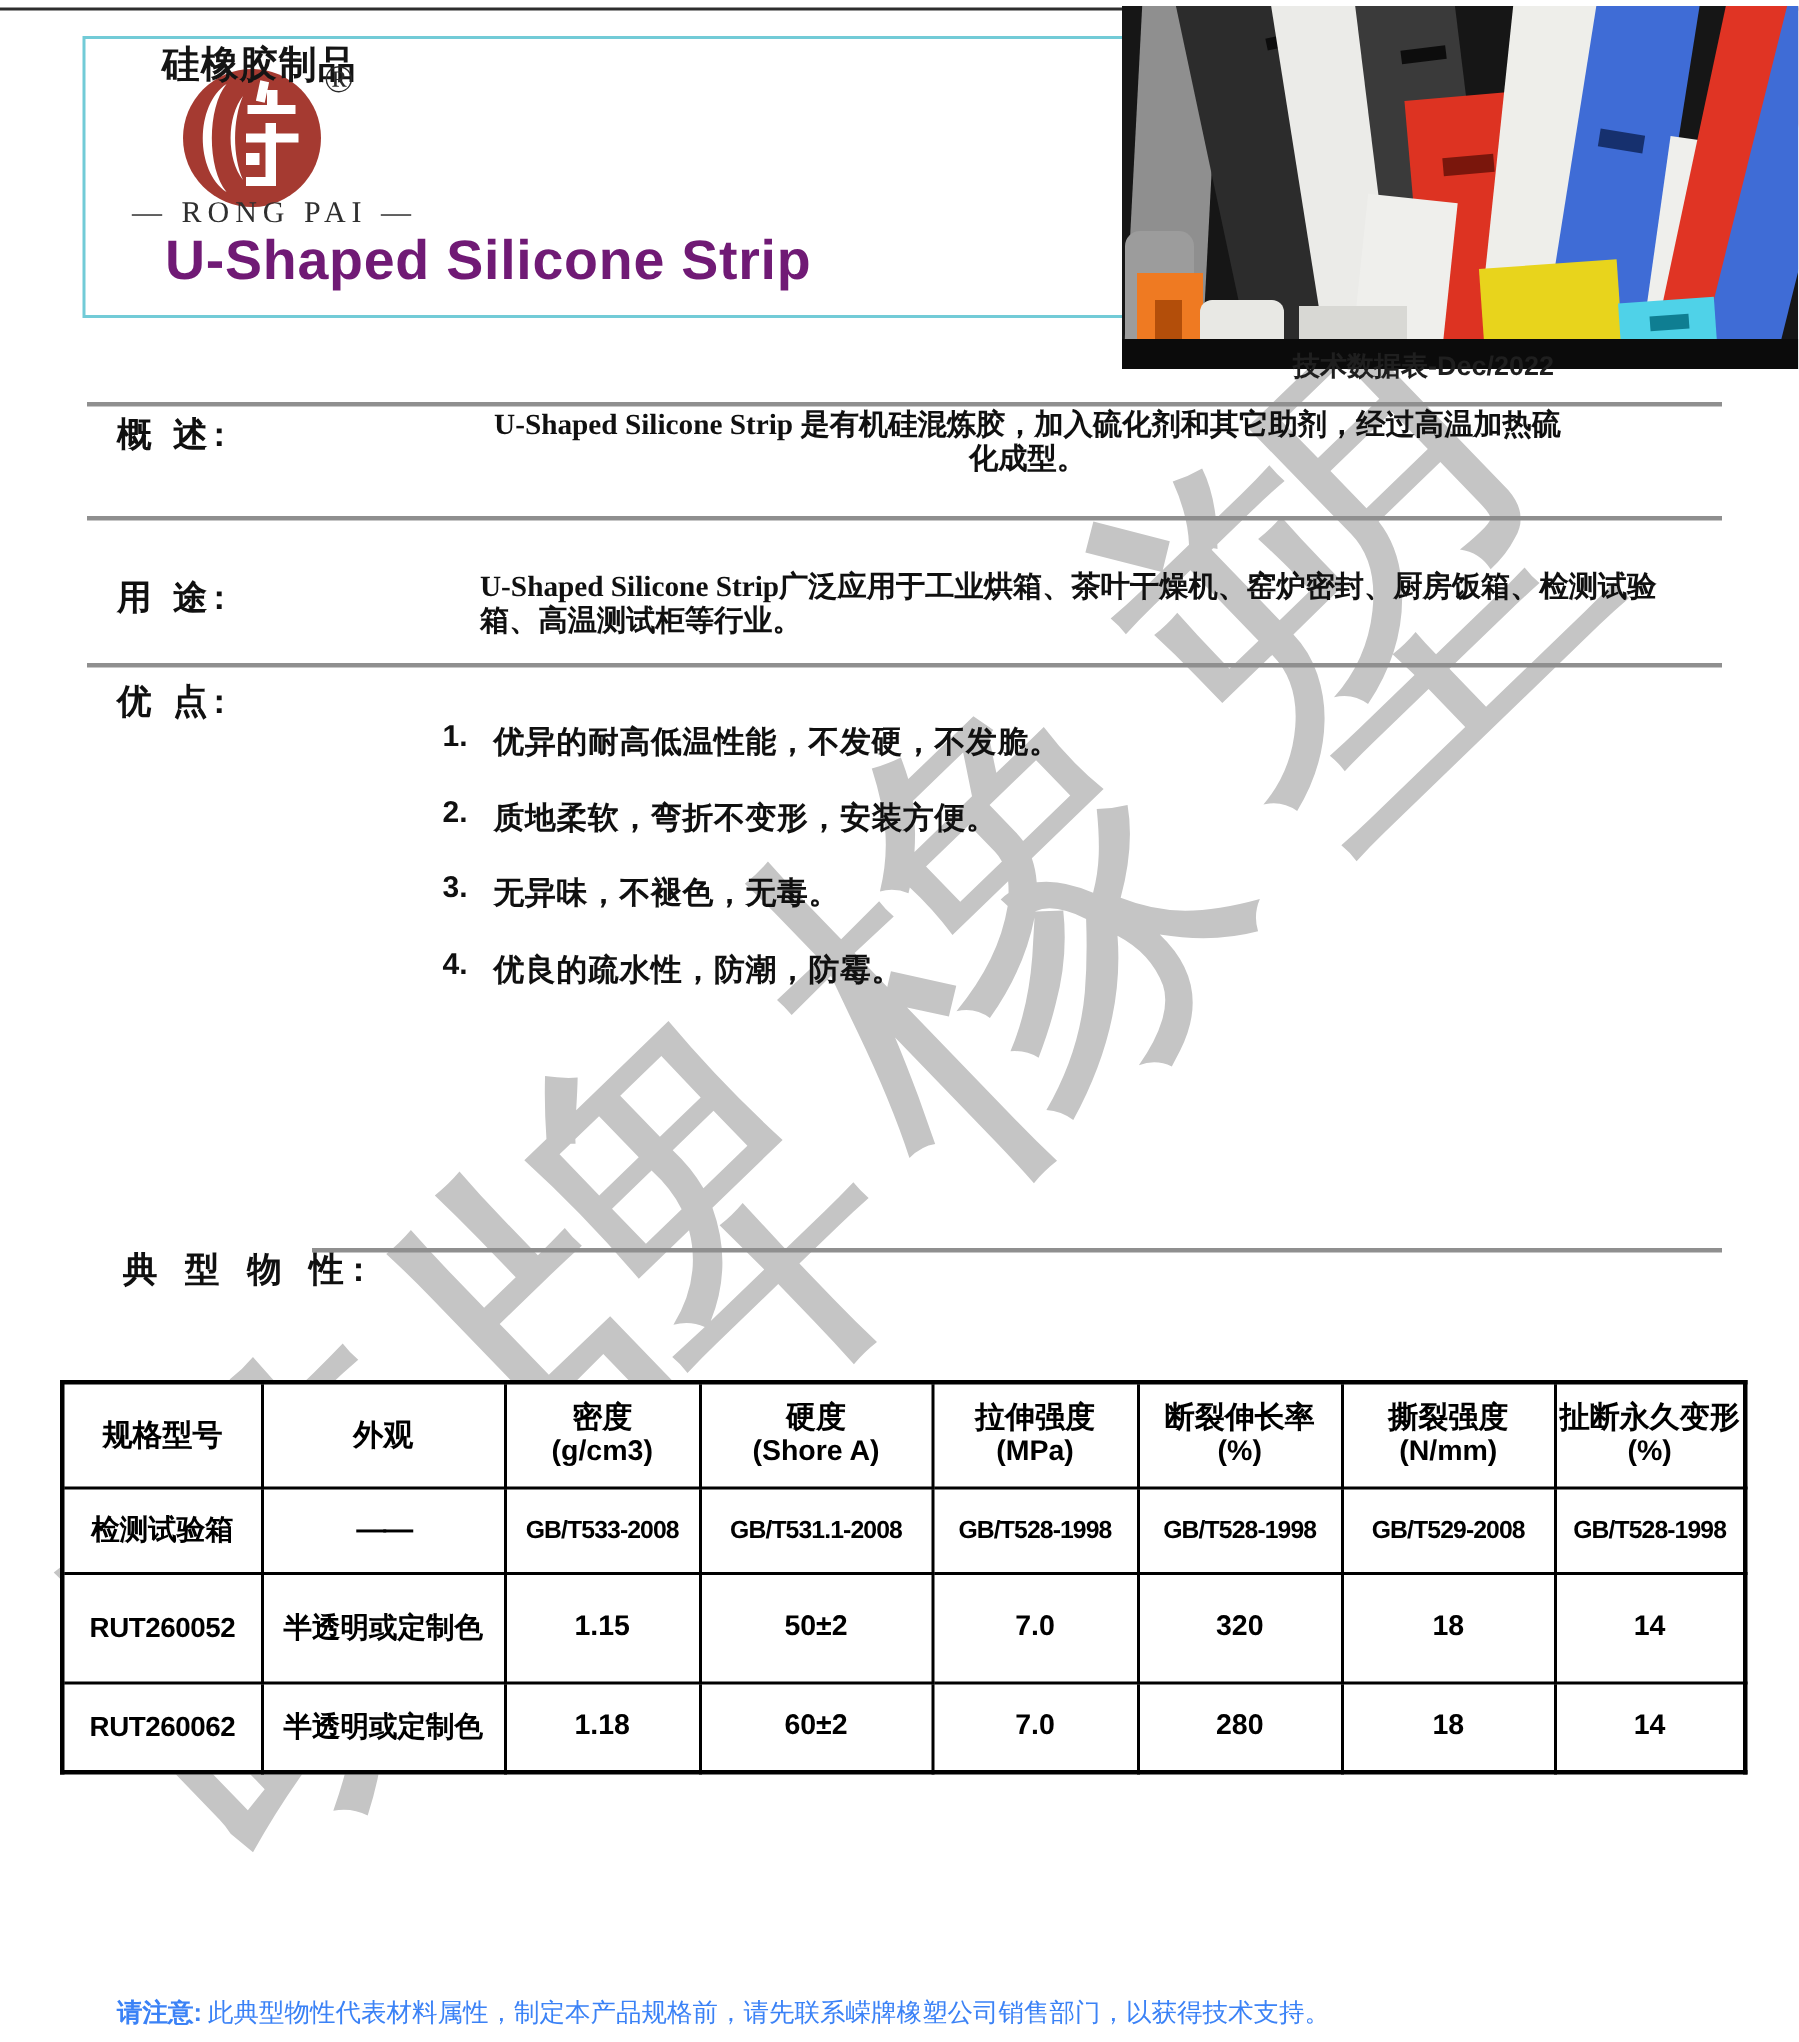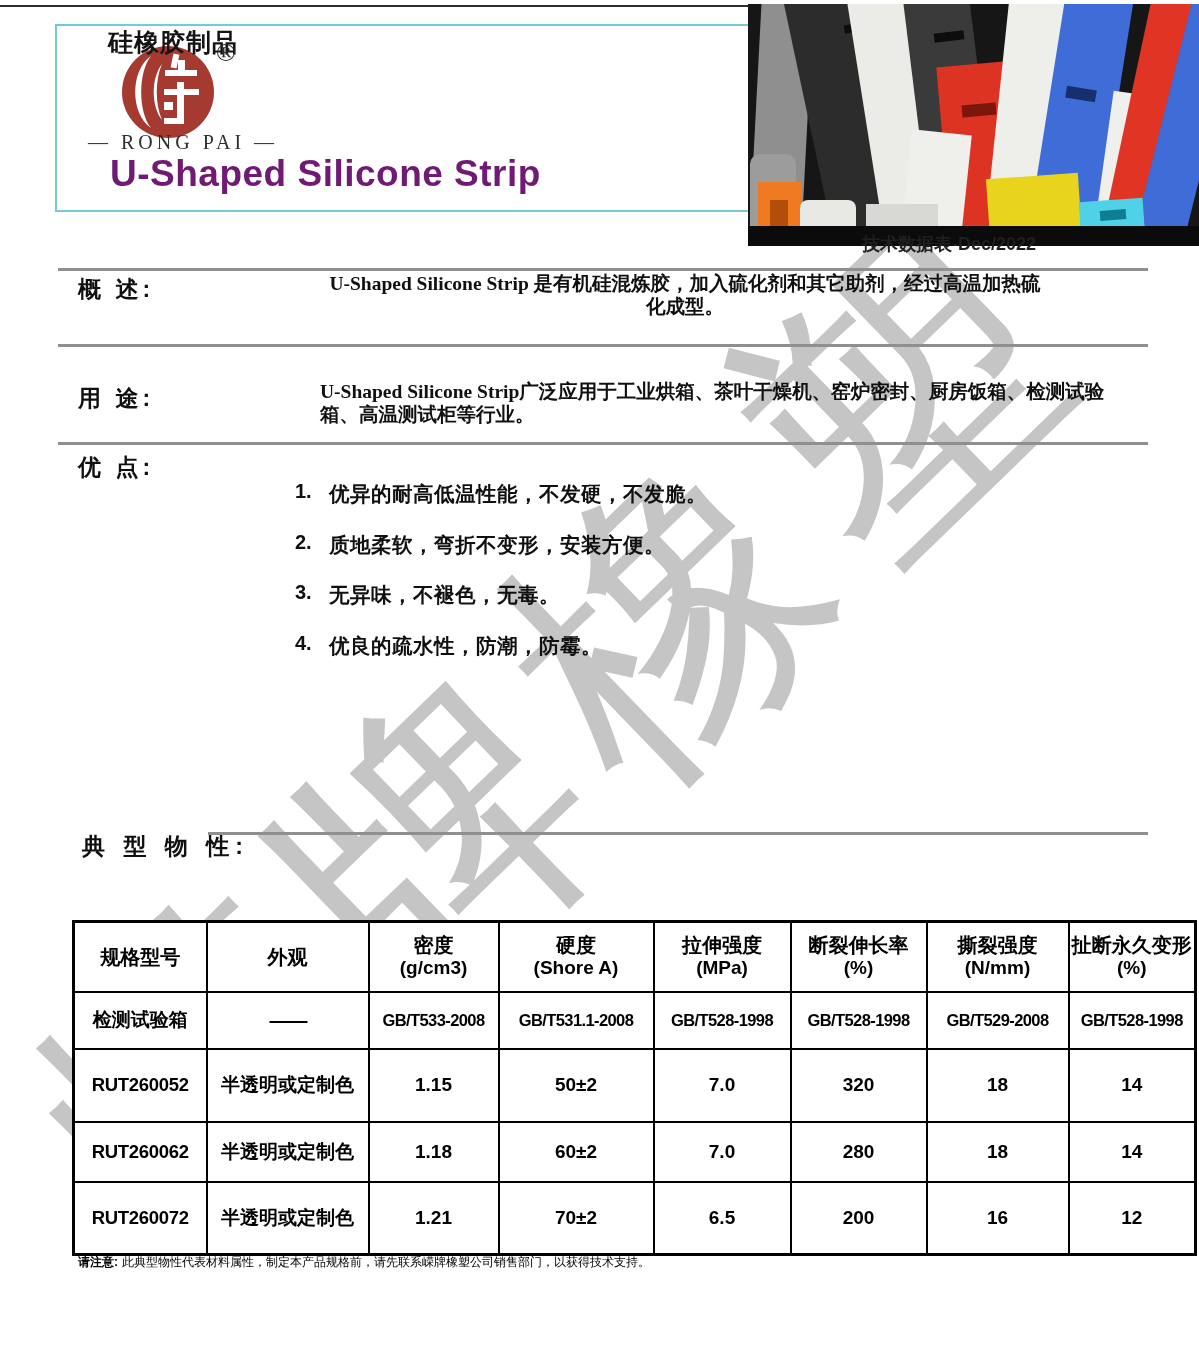--- a/index.html
+++ b/index.html
@@ -41,33 +41,33 @@
   .lbl-props { left:62px; top:831px; letter-spacing:6px;margin-left:20px; }
   .para { font-family:"Liberation Serif", serif; font-weight:700; font-size:19.5px; line-height:1.18; color:#101010; }
   .para-overview { left:320px; top:272px; width:730px;text-align:center; }
   .para-usage { left:320px; top:380px; width:800px; }
   .adv-item { position:absolute; left:295px; display:flex; }
   .adv-num { width:34px; font-size:20px; font-weight:600; color:#101010; }
   .adv-text { font-size:20.5px; font-weight:600; color:#101010; letter-spacing:0.5px; }
   .adv-0 { top:480px; } .adv-1 { top:531px; } .adv-2 { top:581px; } .adv-3 { top:632px; }
   table.props { position:absolute; left:40px; top:920px; border-collapse:collapse; table-layout:fixed; background:#ffffff; }
   table.props td { border:2px solid #000; text-align:center; vertical-align:middle; padding:0; color:#000; overflow:hidden; }
-  table.props { border:3px solid #000;margin-left:32px; }
+  table.props { border:3px solid #000; }
   tr.t-head { height:70px; }
   tr.t-std { height:57px; }
   tr.t-d1 { height:73px; } tr.t-d2 { height:60px; } tr.t-d3 { height:73px; }
   .h1 { font-size:20px; font-weight:700; line-height:1.2; }
   .h2 { font-size:19px; font-weight:700; line-height:1.2; }
   .gb { font-size:16.5px; font-weight:700; letter-spacing:-0.6px; }
   .std-lab { font-size:19px; font-weight:700; }
   .dash { font-size:20px; font-weight:700; letter-spacing:-2px; }
   .dcell { font-size:19px; font-weight:600; }
   .mcell { font-size:18.5px; font-weight:700; letter-spacing:-0.3px; }
   .acell { font-size:19px; font-weight:700; }
-  .footer { left:78px; top:1254px; font-size:12px; color:#000000; }
+  .footer { left:78px; top:1330px; font-size:17px; color:#3b82f6; }
   .footer b { font-weight:700; margin-right:4px; }
 </style>
 </head>
 <body>
 
 <div id="page">
 
   <div id="watermark">嵘牌橡塑</div>
 
   <div class="content">
@@ -224,30 +224,20 @@
       <tr class="t-d2">
         <td class="mcell">RUT260062</td>
         <td class="acell">半透明或定制色</td>
         <td class="dcell">1.18</td>
         <td class="dcell">60±2</td>
         <td class="dcell">7.0</td>
         <td class="dcell">280</td>
         <td class="dcell">18</td>
         <td class="dcell">14</td>
       </tr>
-      <tr class="t-d3">
-        <td class="mcell">RUT260072</td>
-        <td class="acell">半透明或定制色</td>
-        <td class="dcell">1.21</td>
-        <td class="dcell">70±2</td>
-        <td class="dcell">6.5</td>
-        <td class="dcell">200</td>
-        <td class="dcell">16</td>
-        <td class="dcell">12</td>
-      </tr>
     </tbody>
       </table>
 
     <div class="abs footer">
       <b>请注意:</b><span>此典型物性代表材料属性，制定本产品规格前，请先联系嵘牌橡塑公司销售部门，以获得技术支持。</span>
     </div>
   </div>
 </div>
 
 </body></html>

